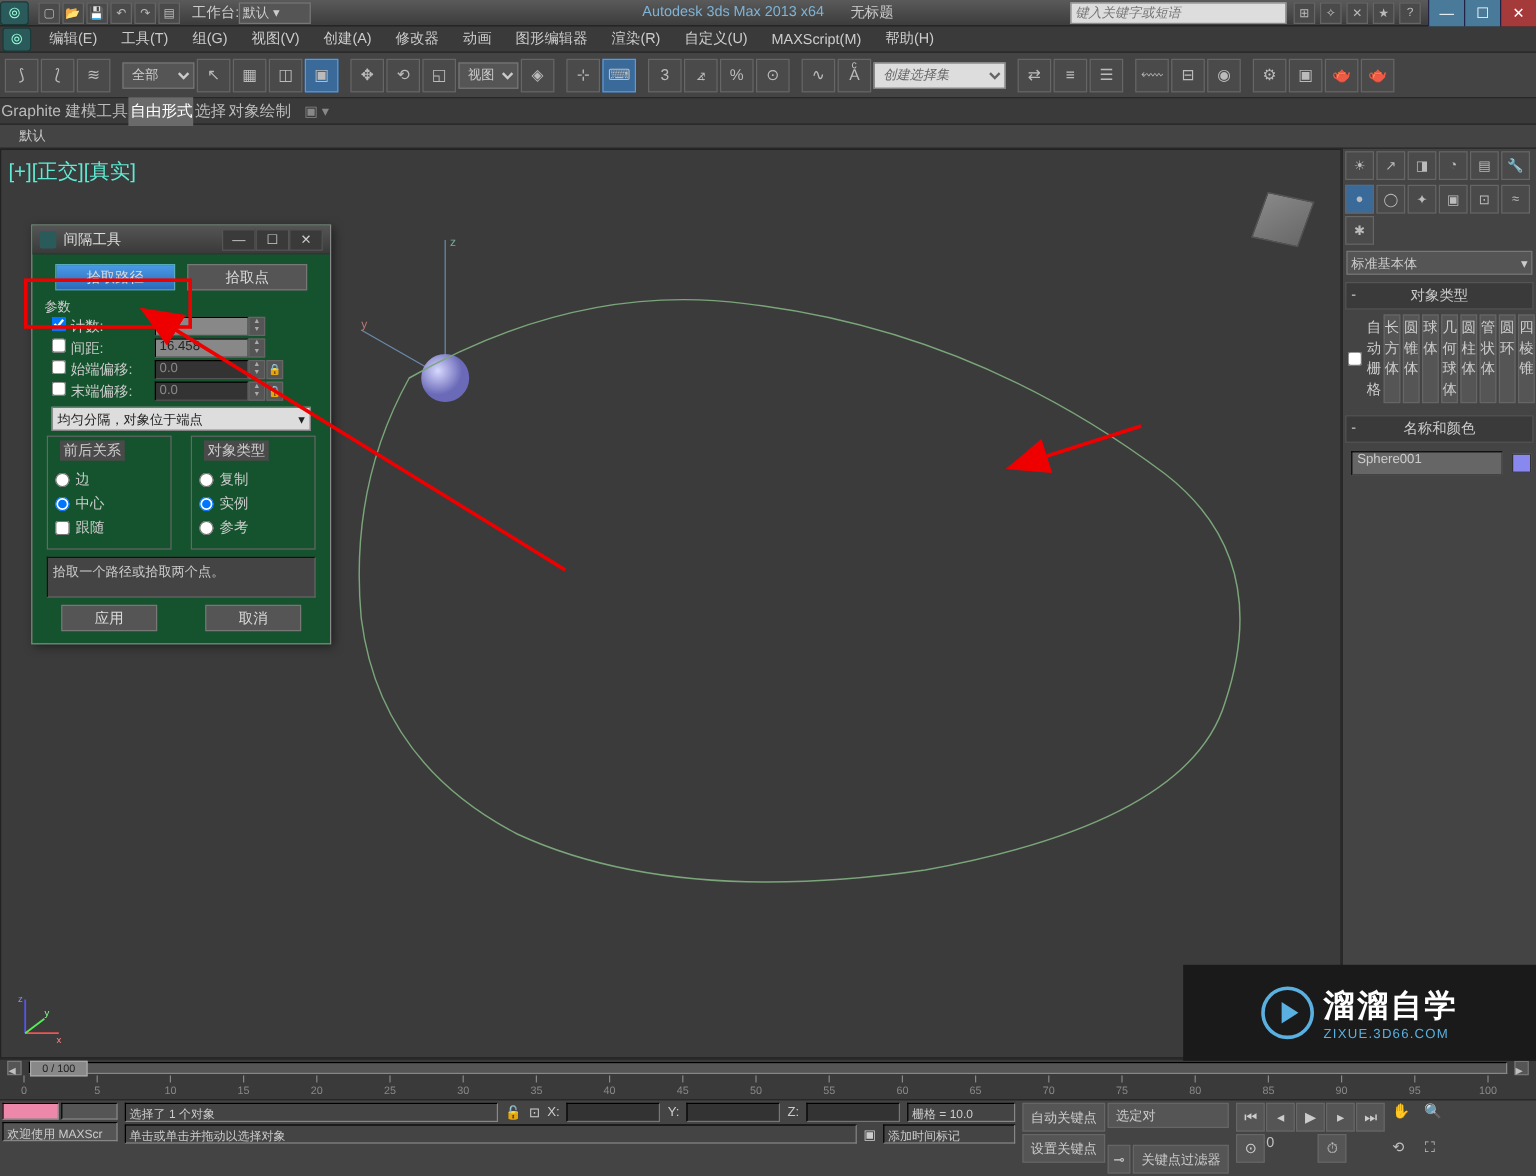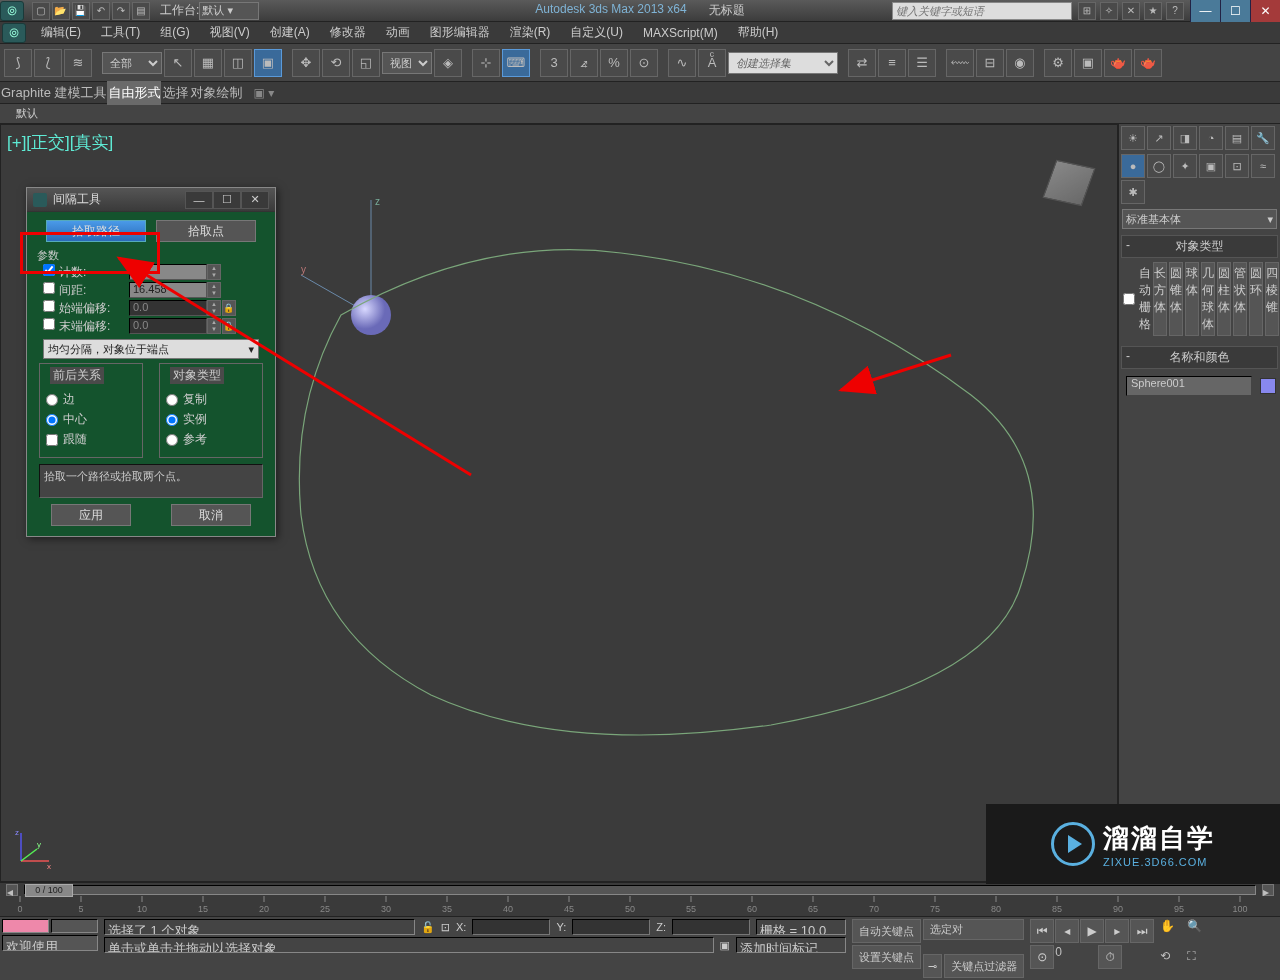--- a/index.html
+++ b/index.html
@@ -77,21 +77,21 @@
 .btn-row{display:flex;gap:40px;justify-content:center;margin:4px 0 2px;}
 .dlg-btn{width:80px;height:22px;background:#555;border:1px solid #777;color:#ddd;font-size:12px;display:flex;align-items:center;justify-content:center;}
 .red-box{position:absolute;top:232px;left:20px;width:140px;height:42px;border:3px solid #e00;z-index:11;pointer-events:none;}
 .timeline{position:absolute;left:0;right:0;bottom:64px;height:34px;background:#3a3a3a;border-top:1px solid #222;display:flex;flex-direction:column;}
 .time-top{height:14px;display:flex;align-items:center;padding:0 6px;}
 .time-slider{flex:1;height:10px;background:#555;border:1px inset #333;position:relative;margin:0 6px;}
 .time-thumb{position:absolute;left:0;top:-2px;width:48px;height:13px;background:#888;border:1px solid #aaa;color:#222;font-size:9px;text-align:center;line-height:11px;}
 .time-ticks{height:20px;display:flex;align-items:flex-start;padding:0 12px;color:#888;font-size:9px;position:relative;}
 .statusbar{position:absolute;left:0;right:0;bottom:0;height:64px;background:#444;border-top:1px solid #222;display:flex;}
 .sb-left{width:100px;display:flex;flex-direction:column;padding:2px;gap:2px;}
-.sb-cell{background:#555;border:1px inset #333;color:#ccc;font-size:13px;padding:2px 3px;height:16px;overflow:hidden;}
+.sb-cell{background:#555;border:1px inset #333;color:#ccc;font-size:10px;padding:2px 3px;height:16px;overflow:hidden;}
 .sb-mid{flex:1;display:flex;flex-direction:column;padding:2px 4px;gap:2px;}
 .coord-row{display:flex;align-items:center;gap:6px;font-size:11px;color:#ccc;}
 .coord-row .cfield{width:78px;height:16px;background:#333;border:1px inset #222;color:#888;padding:0 3px;font-size:10px;}
 .sb-right{width:430px;display:flex;padding:2px;gap:2px;}
 .sb-btn{height:24px;background:#555;border:1px solid #666;color:#ccc;font-size:11px;padding:0 6px;display:flex;align-items:center;}
 .play-ctrl{display:flex;gap:1px;}
 .play-ctrl .pb{width:24px;height:24px;background:#555;border:1px solid #666;color:#ccc;font-size:12px;display:flex;align-items:center;justify-content:center;}
 .watermark{position:absolute;right:0;bottom:96px;width:294px;height:80px;background:#1a1a1a;display:flex;align-items:center;justify-content:center;gap:8px;z-index:20;}
 .watermark .play-circle{width:44px;height:44px;border:3px solid #5ab0e0;border-radius:50%;display:flex;align-items:center;justify-content:center;}
 .watermark .play-circle .tri{width:0;height:0;border-left:14px solid #5ab0e0;border-top:9px solid transparent;border-bottom:9px solid transparent;margin-left:4px;}

